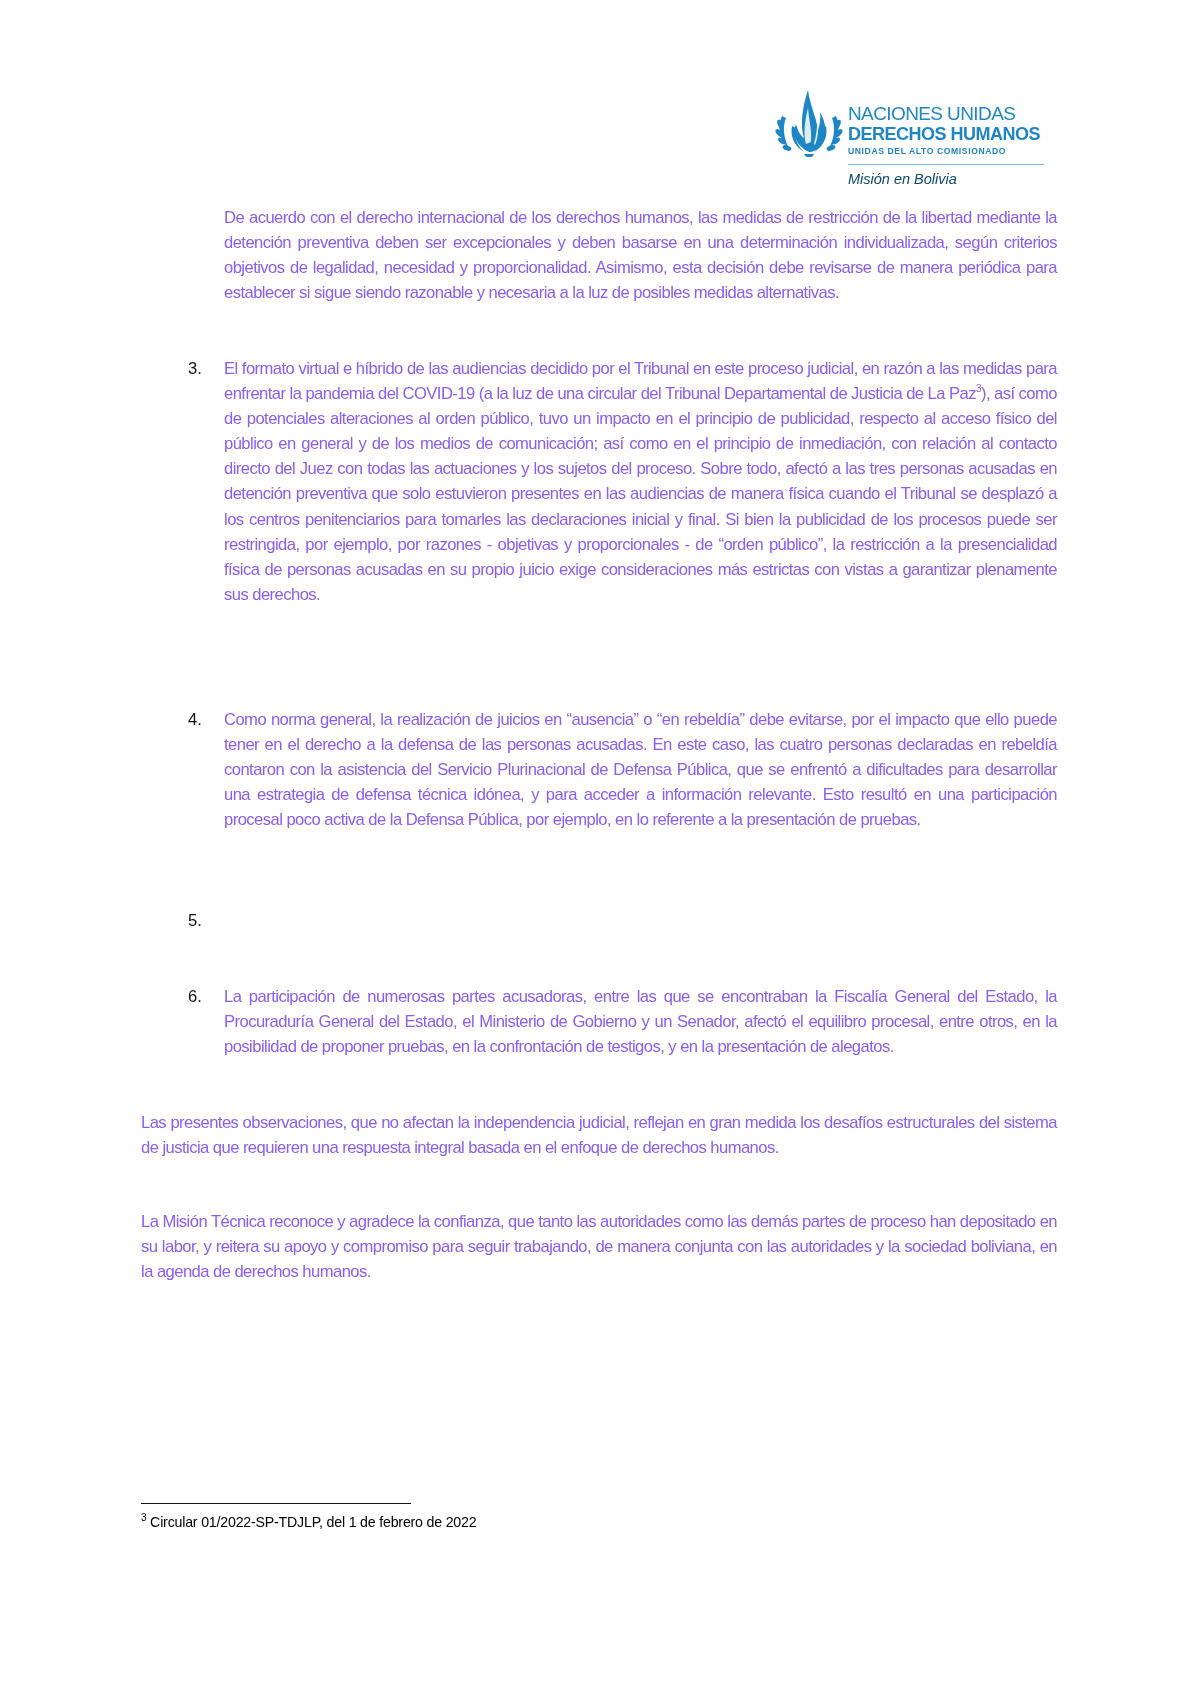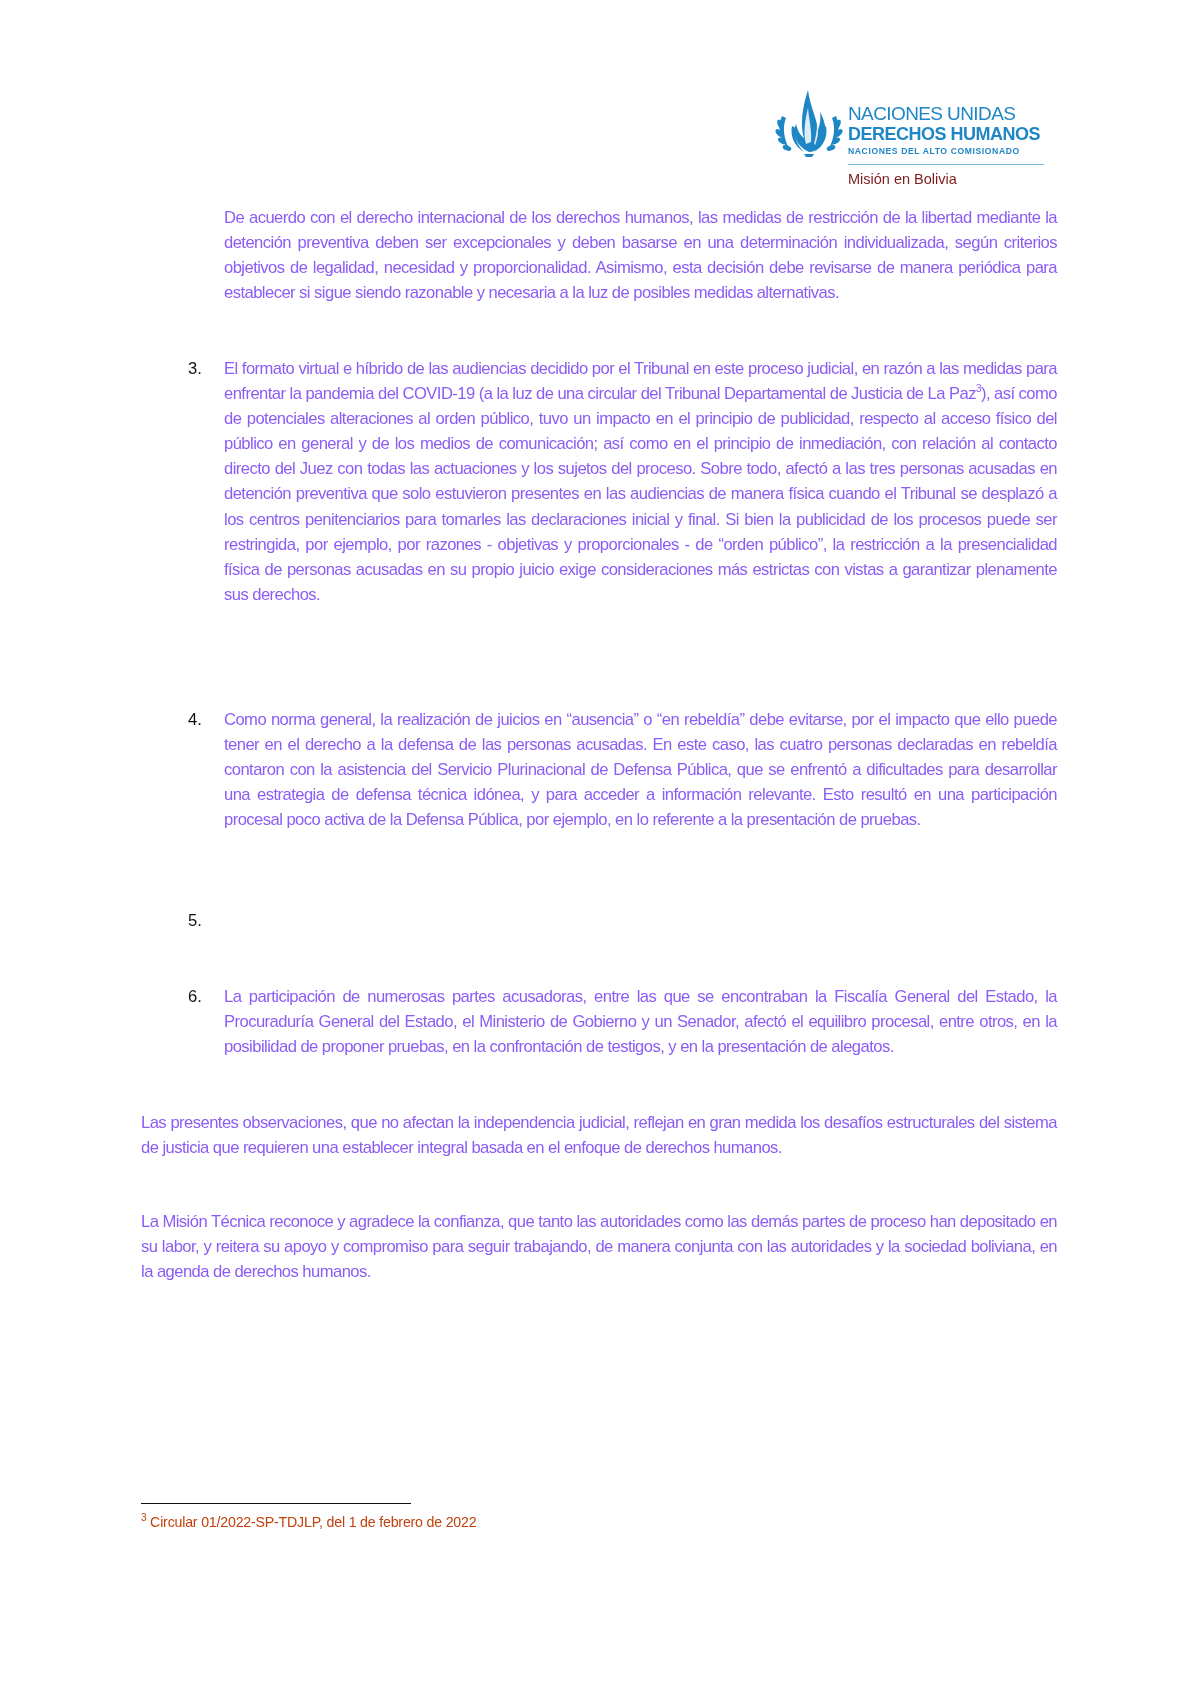--- a/index.html
+++ b/index.html
@@ -7,32 +7,32 @@
     .page { position: absolute; left: 8px; top: 0; width: 1191px; height: 1684px; background: #fff; }
 
     
     .logo { position: absolute; left: 766px; top: 86px; width: 300px; height: 110px; }
     .emblem { position: absolute; left: 0; top: 0; width: 70px; height: 72px; }
     .logo-text { position: absolute; left: 74px; top: 18px; color: #1f86c6; font-family: "Liberation Sans", sans-serif; }
     .logo-l1 { font-size: 19px; letter-spacing: -0.6px; line-height: 20px; white-space: nowrap; font-weight: 400; }
     .logo-l2 { font-size: 18px; letter-spacing: -0.5px; line-height: 20px; white-space: nowrap; font-weight: 700; }
     .logo-l3 { font-size: 8.6px; letter-spacing: 0.6px; line-height: 12px; white-space: nowrap; font-weight: 700; margin-top: 1px; }
     .logo-rule { width: 196px; height: 1px; background: #7cb7dd; margin-top: 7px; }
-    .logo-l4 { font-size: 14.5px; line-height: 20px; white-space: nowrap; margin-top: 4px; color: #7f1d1d; }
+    .logo-l4 { font-size: 14.5px; font-style: italic; line-height: 20px; white-space: nowrap; margin-top: 4px; color: #0c4a6e; }
 
     
     .text { font-family: "Liberation Sans", sans-serif; font-size: 16.6px; line-height: 25.1px; color: #8b5cf6; text-align: justify; letter-spacing: -0.55px; word-spacing: 0px; }
     .block { position: absolute; }
     .indent { left: 216px; width: 833px; }
     .full { left: 133px; width: 916px; }
     .num { position: absolute; left: 180px; font-family: "Liberation Sans", sans-serif; font-size: 16.6px; line-height: 25.1px; color: #111; }
     sup { font-size: 10px; line-height: 0; vertical-align: super; }
 
     .fn-rule { position: absolute; left: 133px; top: 1503px; width: 270px; height: 1px; background: #111; }
-    .footnote { position: absolute; left: 133px; top: 1512px; font-family: "Liberation Sans", sans-serif; font-size: 14.2px; color: #c2410c; line-height: 20px; letter-spacing: -0.2px; }
+    .footnote { position: absolute; left: 133px; top: 1512px; font-family: "Liberation Sans", sans-serif; font-size: 14.2px; color: #000000; line-height: 20px; letter-spacing: -0.2px; }
   </style>
 </head>
 <body>
 
 <div class="page">
 
   <div class="logo">
     <svg class="emblem" viewBox="0 0 70 72" xmlns="http://www.w3.org/2000/svg">
       <g fill="#1f86c6">
 
@@ -54,38 +54,38 @@
         <path d="M30 68 L40 68 L38 71 L32 71 Z"></path>
       </g>
       <g fill="#ffffff">
         <path d="M32 58 C29 48 31 34 34 22 C35 34 38 44 37 56 Z" opacity="0.85"></path>
         <path d="M40 58 C42 50 43 44 43 38 C45 44 44 52 41 59 Z" opacity="0.85"></path>
       </g>
     </svg>
     <div class="logo-text">
       <div class="logo-l1">NACIONES UNIDAS</div>
       <div class="logo-l2">DERECHOS HUMANOS</div>
-      <div class="logo-l3">NACIONES DEL ALTO COMISIONADO</div>
+      <div class="logo-l3">UNIDAS DEL ALTO COMISIONADO</div>
       <div class="logo-rule"></div>
       <div class="logo-l4">Misión en Bolivia</div>
     </div>
   </div>
 
   <div class="block indent text" style="top:205px;">De acuerdo con el derecho internacional de los derechos humanos, las medidas de restricción de la libertad mediante la detención preventiva deben ser excepcionales y deben basarse en una determinación individualizada, según criterios objetivos de legalidad, necesidad y proporcionalidad. Asimismo, esta decisión debe revisarse de manera periódica para establecer si sigue siendo razonable y necesaria a la luz de posibles medidas alternativas.</div>
 
   <div class="num" style="top:356px;">3.</div>
   <div class="block indent text" style="top:356px;"><span>El formato virtual e híbrido de las audiencias decidido por el Tribunal en este proceso judicial, en razón a las medidas para enfrentar la pandemia del COVID-19 (a la luz de una circular del Tribunal Departamental de Justicia de La Paz</span><sup>3</sup><span>), así como de potenciales alteraciones al orden público, tuvo un impacto en el principio de publicidad, respecto al acceso físico del público en general y de los medios de comunicación; así como en el principio de inmediación, con relación al contacto directo del Juez con todas las actuaciones y los sujetos del proceso.  Sobre todo, afectó a las tres personas acusadas en detención preventiva que solo estuvieron presentes en las audiencias de manera física cuando el Tribunal se desplazó a los centros penitenciarios para tomarles las declaraciones inicial y final. Si bien la publicidad de los procesos puede ser restringida, por ejemplo, por razones - objetivas y proporcionales - de “orden público”, la restricción a la presencialidad física de personas acusadas en su propio juicio exige consideraciones más estrictas con vistas a garantizar plenamente sus derechos.</span></div>
 
   <div class="num" style="top:707px;">4.</div>
   <div class="block indent text" style="top:707px;">Como norma general, la realización de juicios en “ausencia” o “en rebeldía” debe evitarse, por el impacto que ello puede tener en el derecho a la defensa de las personas acusadas. En este caso, las cuatro personas declaradas en rebeldía contaron con la asistencia del Servicio Plurinacional de Defensa Pública, que se enfrentó a dificultades para desarrollar una estrategia de defensa técnica idónea, y para acceder a información relevante.  Esto resultó en una participación procesal poco activa de la Defensa Pública, por ejemplo, en lo referente a la presentación de pruebas.</div>
 
   <div class="num" style="top:908px;">5.</div>
 
   <div class="num" style="top:984px;">6.</div>
   <div class="block indent text" style="top:984px;">La participación de numerosas partes acusadoras, entre las que se encontraban la Fiscalía General del Estado, la Procuraduría General del Estado, el Ministerio de Gobierno y un Senador, afectó el equilibro procesal, entre otros, en la posibilidad de proponer pruebas, en la confrontación de testigos, y en la presentación de alegatos.</div>
 
-  <div class="block full text" style="top:1110px;">Las presentes observaciones, que no afectan la independencia judicial, reflejan en gran medida los desafíos estructurales del sistema de justicia que requieren una establecer integral basada en el enfoque de derechos humanos.</div>
+  <div class="block full text" style="top:1110px;">Las presentes observaciones, que no afectan la independencia judicial, reflejan en gran medida los desafíos estructurales del sistema de justicia que requieren una respuesta integral basada en el enfoque de derechos humanos.</div>
   <div class="block full text" style="top:1209px;">La Misión Técnica reconoce y agradece la confianza, que tanto las autoridades como las demás partes de proceso han depositado en su labor, y reitera su apoyo y compromiso para seguir trabajando, de manera conjunta con las autoridades y la sociedad boliviana, en la agenda de derechos humanos.</div>
 
   <div class="fn-rule"></div>
   <div class="footnote"><sup>3</sup><span> Circular 01/2022-SP-TDJLP, del 1 de febrero de 2022</span></div>
 
 </div>
 
 </body></html>

